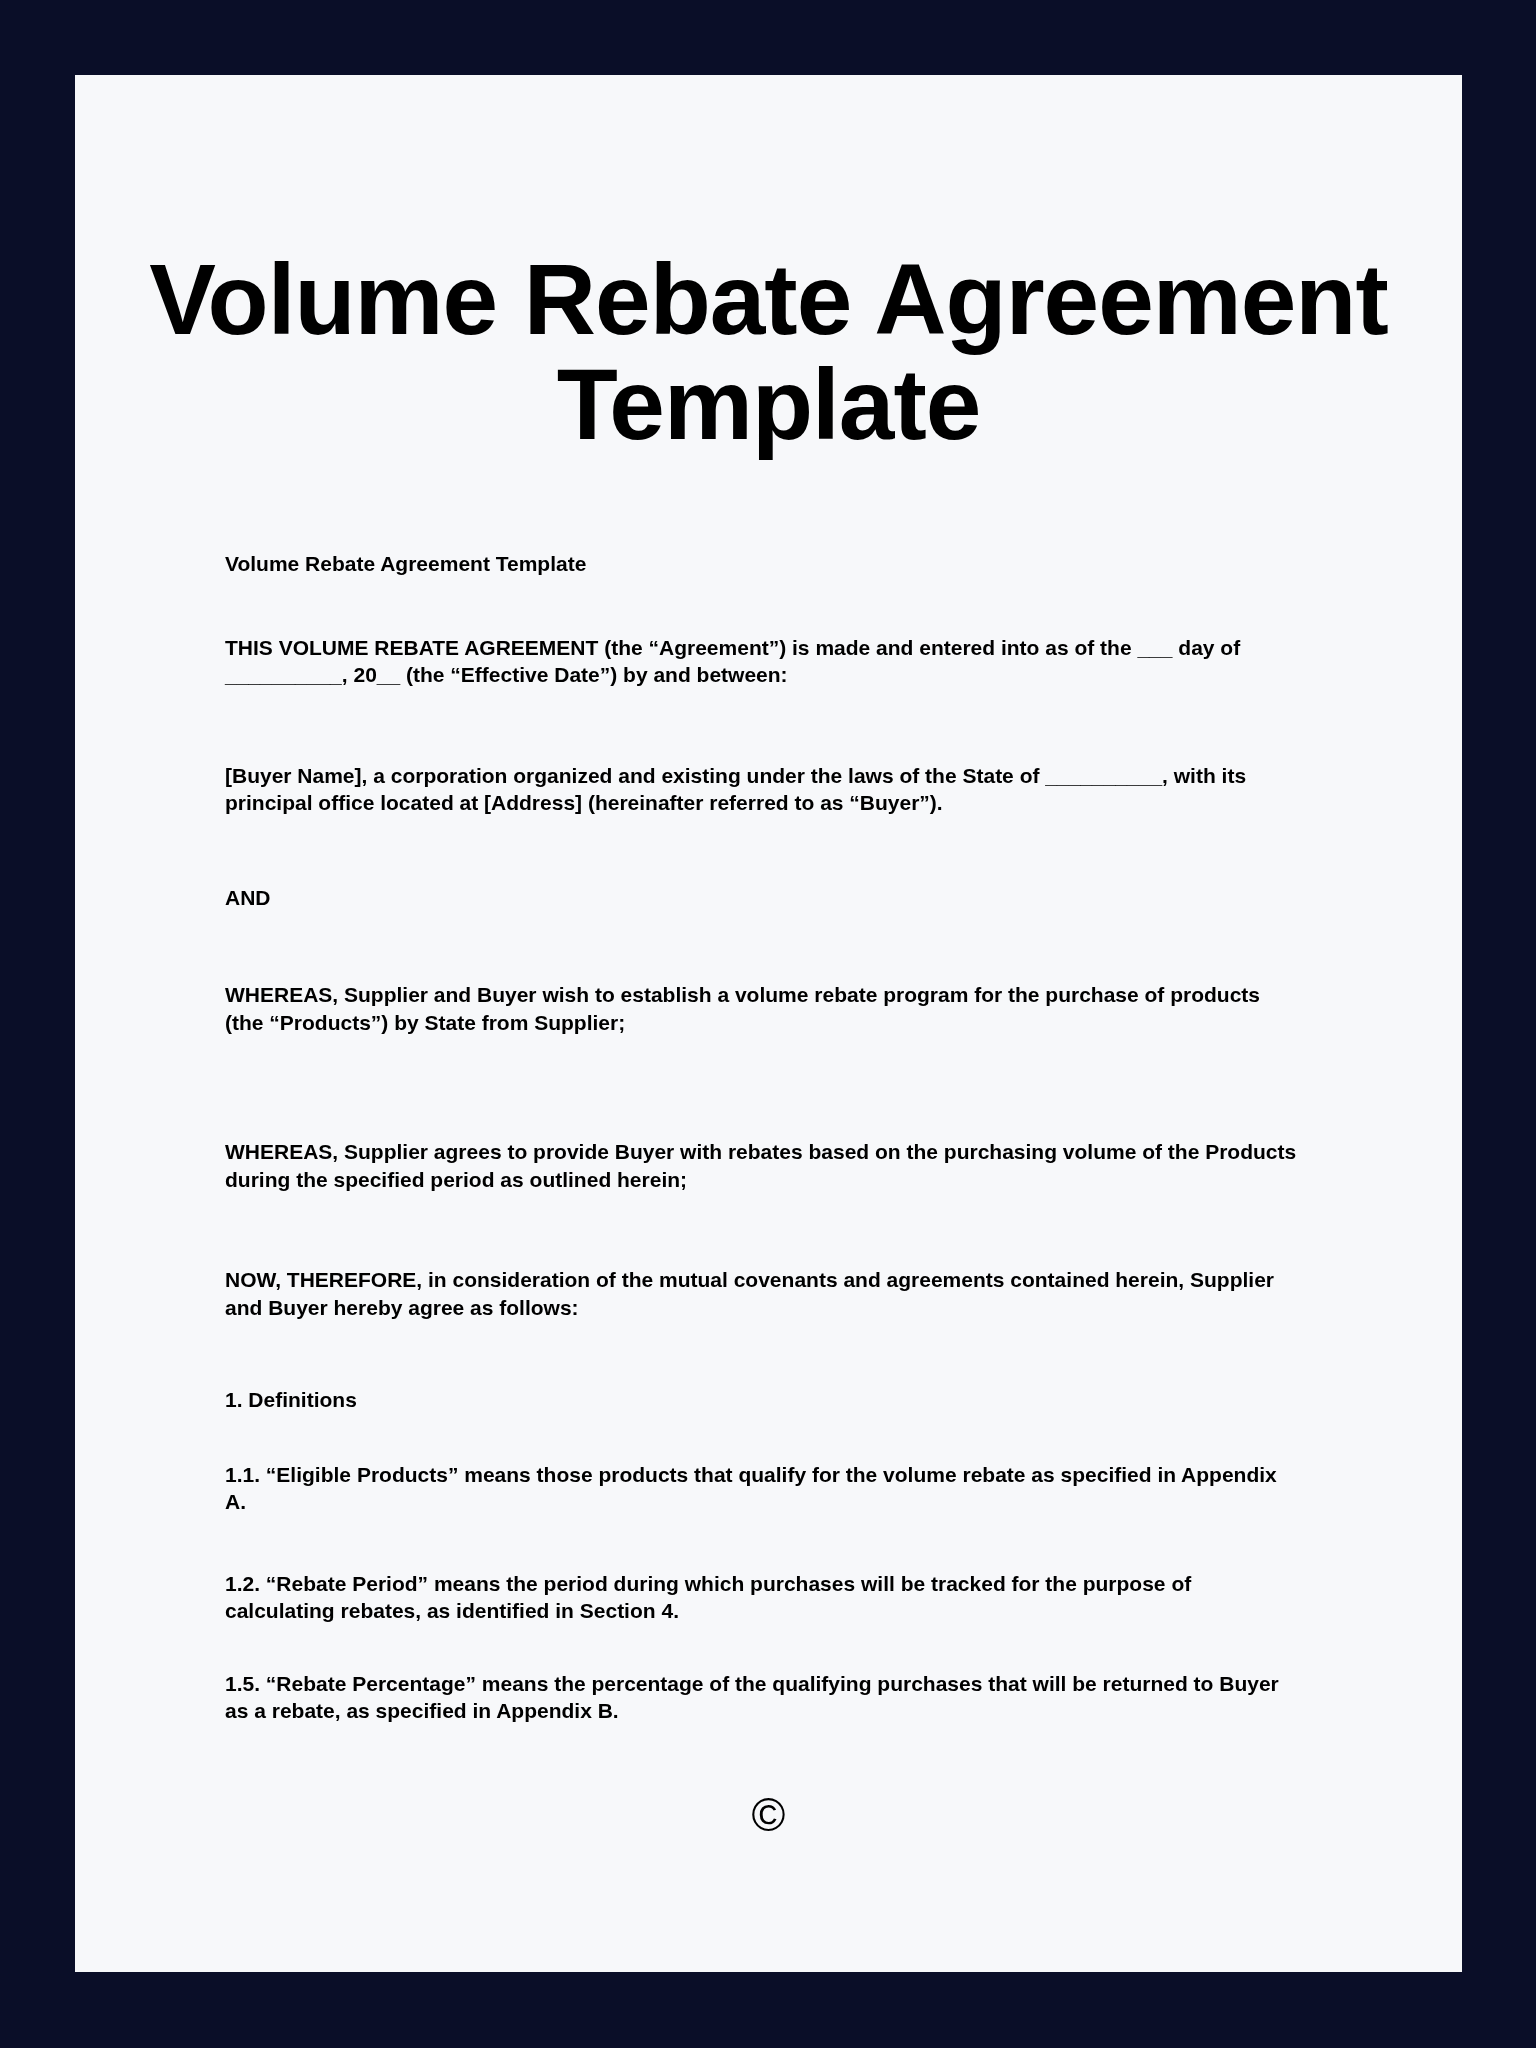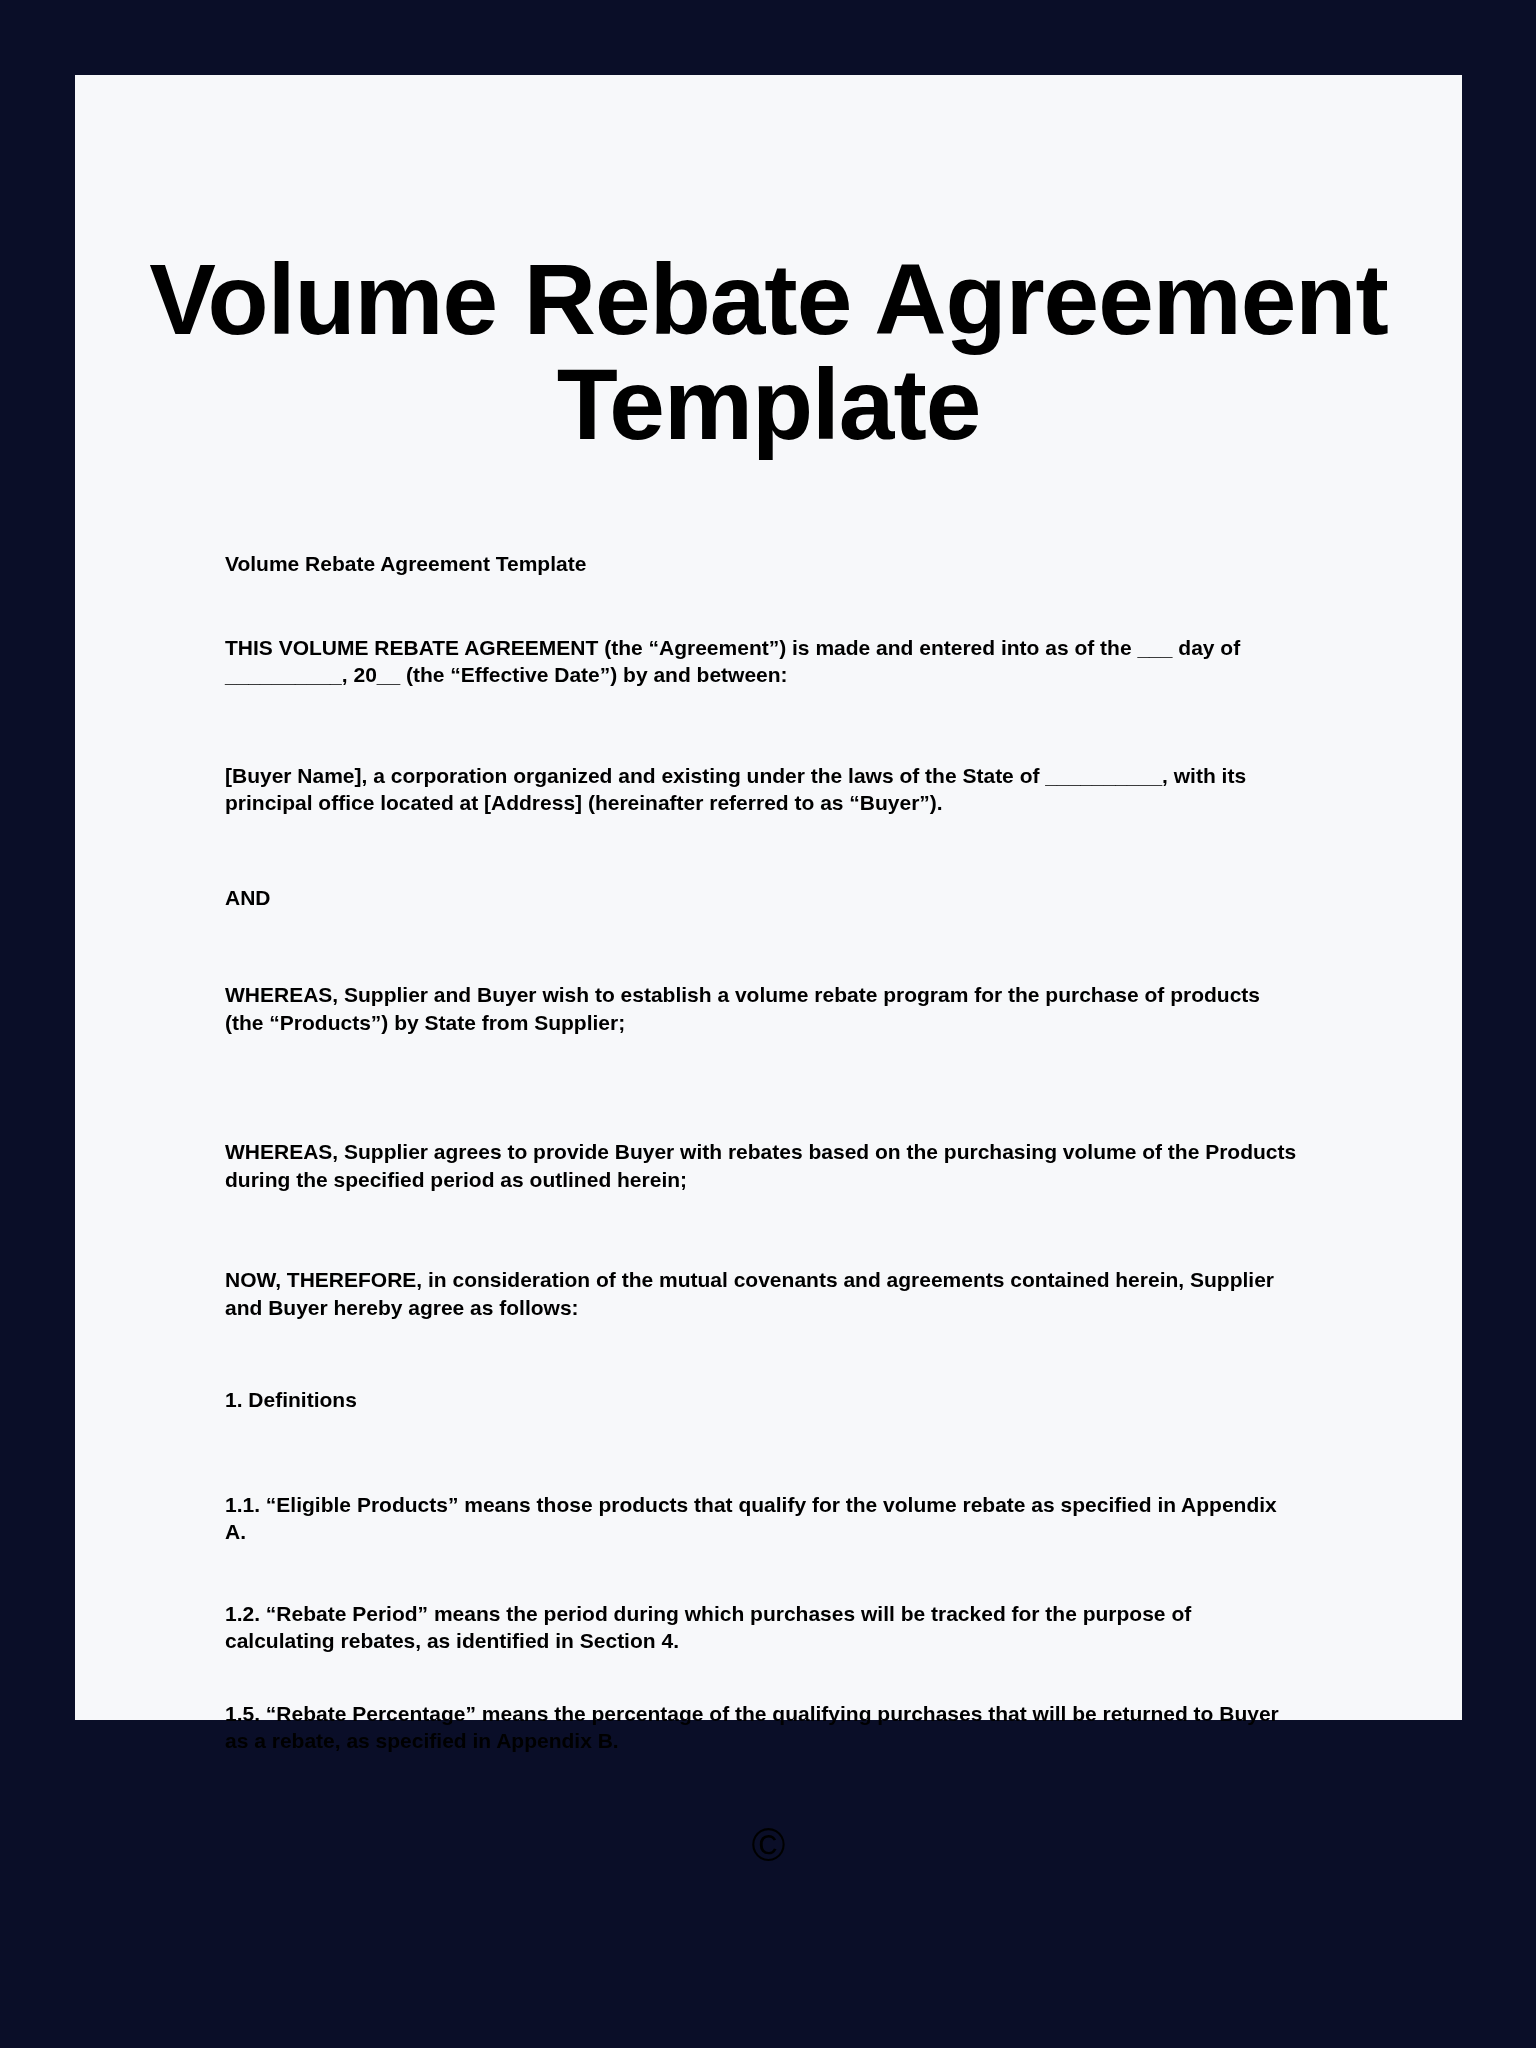--- a/index.html
+++ b/index.html
@@ -13,21 +13,21 @@
     width: 1536px;
     height: 2048px;
     background: #0a0e28;
     overflow: hidden;
   }
   .paper {
     position: absolute;
     left: 75px;
     top: 75px;
     width: 1387px;
-    height: 1645px;
+    height: 1897px;
     background: #f7f8fa;
   }
   .doc-title {
     margin-top: 172px;
     text-align: center;
     font-size: 100px;
     line-height: 105px;
     font-weight: 700;
     letter-spacing: -1px;
     color: #000;
@@ -83,21 +83,21 @@
 (the “Products”) by State from Supplier;</p>
 
       <p class="para" style="margin-top: 102px;">WHEREAS, Supplier agrees to provide Buyer with rebates based on the purchasing volume of the Products
 during the specified period as outlined herein;</p>
 
       <p class="para" style="margin-top: 73px;">NOW, THEREFORE, in consideration of the mutual covenants and agreements contained herein, Supplier
 and Buyer hereby agree as follows:</p>
 
       <p class="para" style="margin-top: 65px;">1. Definitions</p>
 
-      <p class="para" style="margin-top: 77px;">1.1. “Eligible Products” means those products that qualify for the volume rebate as specified in Appendix
+      <p class="para" style="margin-top: 47px;">1.1. “Eligible Products” means those products that qualify for the volume rebate as specified in Appendix
 A.</p>
 
       <p class="para" style="margin-top: 54px;">1.2. “Rebate Period” means the period during which purchases will be tracked for the purpose of
 calculating rebates, as identified in Section 4.</p>
 
       <p class="para" style="margin-top: 45px;">1.5. “Rebate Percentage” means the percentage of the qualifying purchases that will be returned to Buyer
 as a rebate, as specified in Appendix B.</p>
 
     </div>
 

